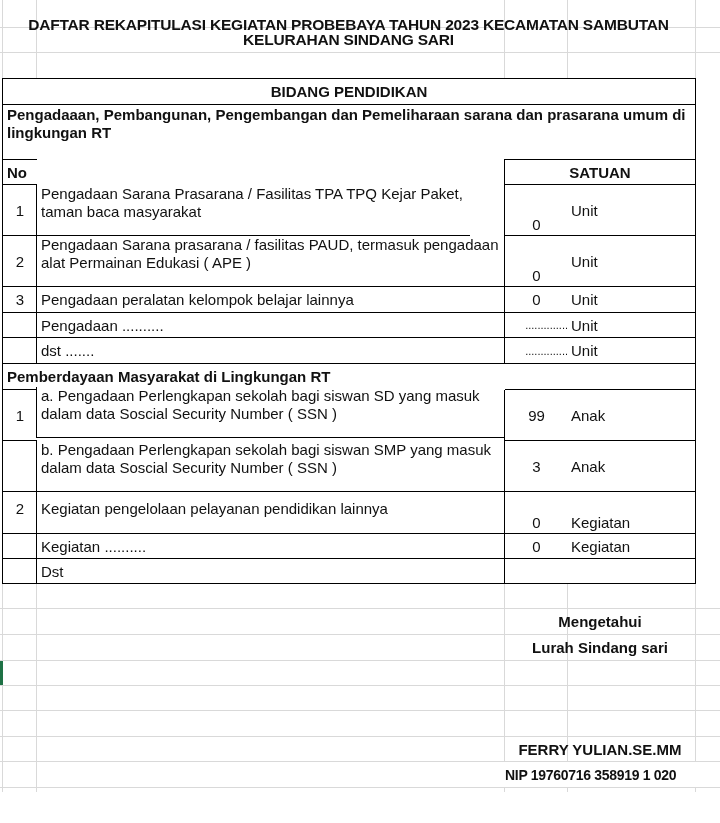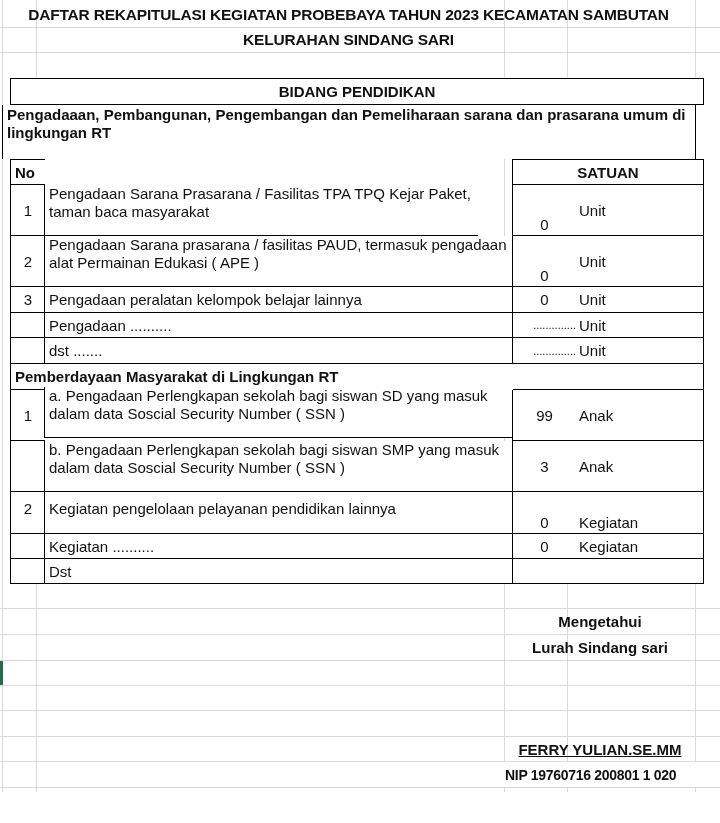--- a/index.html
+++ b/index.html
@@ -8,27 +8,27 @@
   .sheet { position:absolute; left:0; top:0; width:720px; height:792px; }
   
   .gl-v { position:absolute; top:0; width:1px; background:#d9d9d9; }
   .gl-h { position:absolute; left:0; height:1px; background:#d9d9d9; }
   .cell { position:absolute; box-sizing:border-box; display:flex; align-items:center;
           padding:0 4px; white-space:nowrap; background:#fff; }
   .bold { font-weight:bold; }
   .center { justify-content:center; }
   .right { justify-content:flex-end; }
   .bt { border-top:1.5px solid #000; }
-  .bb { border-bottom:1.5px solid #000;margin-left:8px; }
+  .bb { border-bottom:1.5px solid #000; }
   .bl { border-left:1.5px solid #000; }
   .br { border-right:1.5px solid #000; }
   .wrap { white-space:normal; line-height:18px; align-items:flex-start; }
   .bottom { align-items:flex-end; padding-bottom:2px; }
   .title { font-size:15.5px; font-weight:bold; letter-spacing:-0.2px; }
-  .u { text-decoration:underline; }
+  .u { }
   .cursor-mark { position:absolute; left:0; top:661px; width:3px; height:24px; background:#1e7145; }
 </style>
 </head>
 <body>
 
 <div class="sheet">
 
   <div class="gl-v" style="left:2px;height:792px"></div>
   <div class="gl-v" style="left:36px;height:792px"></div>
   <div class="gl-v" style="left:504px;height:792px"></div>
@@ -38,21 +38,21 @@
   <div class="gl-h" style="top:52px;width:720px"></div>
   <div class="gl-h" style="top:608px;width:720px"></div>
   <div class="gl-h" style="top:634px;width:720px"></div>
   <div class="gl-h" style="top:660px;width:720px"></div>
   <div class="gl-h" style="top:685px;width:720px"></div>
   <div class="gl-h" style="top:710px;width:720px"></div>
   <div class="gl-h" style="top:736px;width:720px"></div>
   <div class="gl-h" style="top:761px;width:720px"></div>
   <div class="gl-h" style="top:787px;width:720px"></div>
 
-  <div class="cell title center" style="left:2px;top:2px;width:693px;height:25px;background:transparent">DAFTAR REKAPITULASI KEGIATAN PROBEBAYA TAHUN 2023 KECAMATAN SAMBUTAN</div>
+  <div class="cell title center" style="left:2px;top:12px;width:693px;height:25px;background:transparent">DAFTAR REKAPITULASI KEGIATAN PROBEBAYA TAHUN 2023 KECAMATAN SAMBUTAN</div>
   <div class="cell title center" style="left:2px;top:28px;width:693px;height:24px;background:transparent">KELURAHAN SINDANG SARI</div>
 
   <div class="cell bold center bt bl br bb" style="left:2px;top:78px;width:694px;height:27px">BIDANG PENDIDIKAN</div>
 
   <div class="cell bold wrap bl br" style="left:2px;top:105px;width:694px;height:54px;padding-top:1px;font-size:15px">Pengadaaan, Pembangunan, Pengembangan dan Pemeliharaan sarana dan prasarana umum di lingkungan RT</div>
 
   <div class="cell bold bt bb bl" style="left:2px;top:159px;width:35px;height:26px">No</div>
   <div class="cell bold center bt bb bl br" style="left:504px;top:159px;width:192px;height:26px">SATUAN</div>
 
   <div class="cell center bl bb" style="left:2px;top:185px;width:35px;height:51px">1</div>
@@ -103,16 +103,16 @@
   <div class="cell bb br" style="left:567px;top:534px;width:129px;height:25px">Kegiatan</div>
 
   <div class="cell center bl bb" style="left:2px;top:559px;width:35px;height:25px"></div>
   <div class="cell bl bb" style="left:36px;top:559px;width:469px;height:25px">Dst</div>
   <div class="cell center bl bb" style="left:504px;top:559px;width:64px;height:25px"></div>
   <div class="cell bb br" style="left:567px;top:559px;width:129px;height:25px"></div>
 
   <div class="cell bold center" style="left:504px;top:635px;width:192px;height:25px;background:transparent">Lurah Sindang sari</div>
   <div class="cell bold center" style="left:504px;top:609px;width:192px;height:25px;background:transparent">Mengetahui</div>
   <div class="cell bold center u" style="left:504px;top:737px;width:192px;height:24px;background:transparent">FERRY YULIAN.SE.MM</div>
-  <div class="cell bold" style="left:504px;top:762px;width:192px;height:25px;padding:0 0 0 1px;overflow:hidden;font-size:14px;letter-spacing:-0.3px">NIP 19760716 200801 1 020</div>
+  <div class="cell bold" style="left:504px;top:762px;width:192px;height:25px;padding:0 0 0 1px;overflow:hidden;font-size:14px;letter-spacing:-0.3px">NIP 19760716 358919 1 020</div>
 
   <div class="cursor-mark"></div>
 </div>
 
 </body></html>

